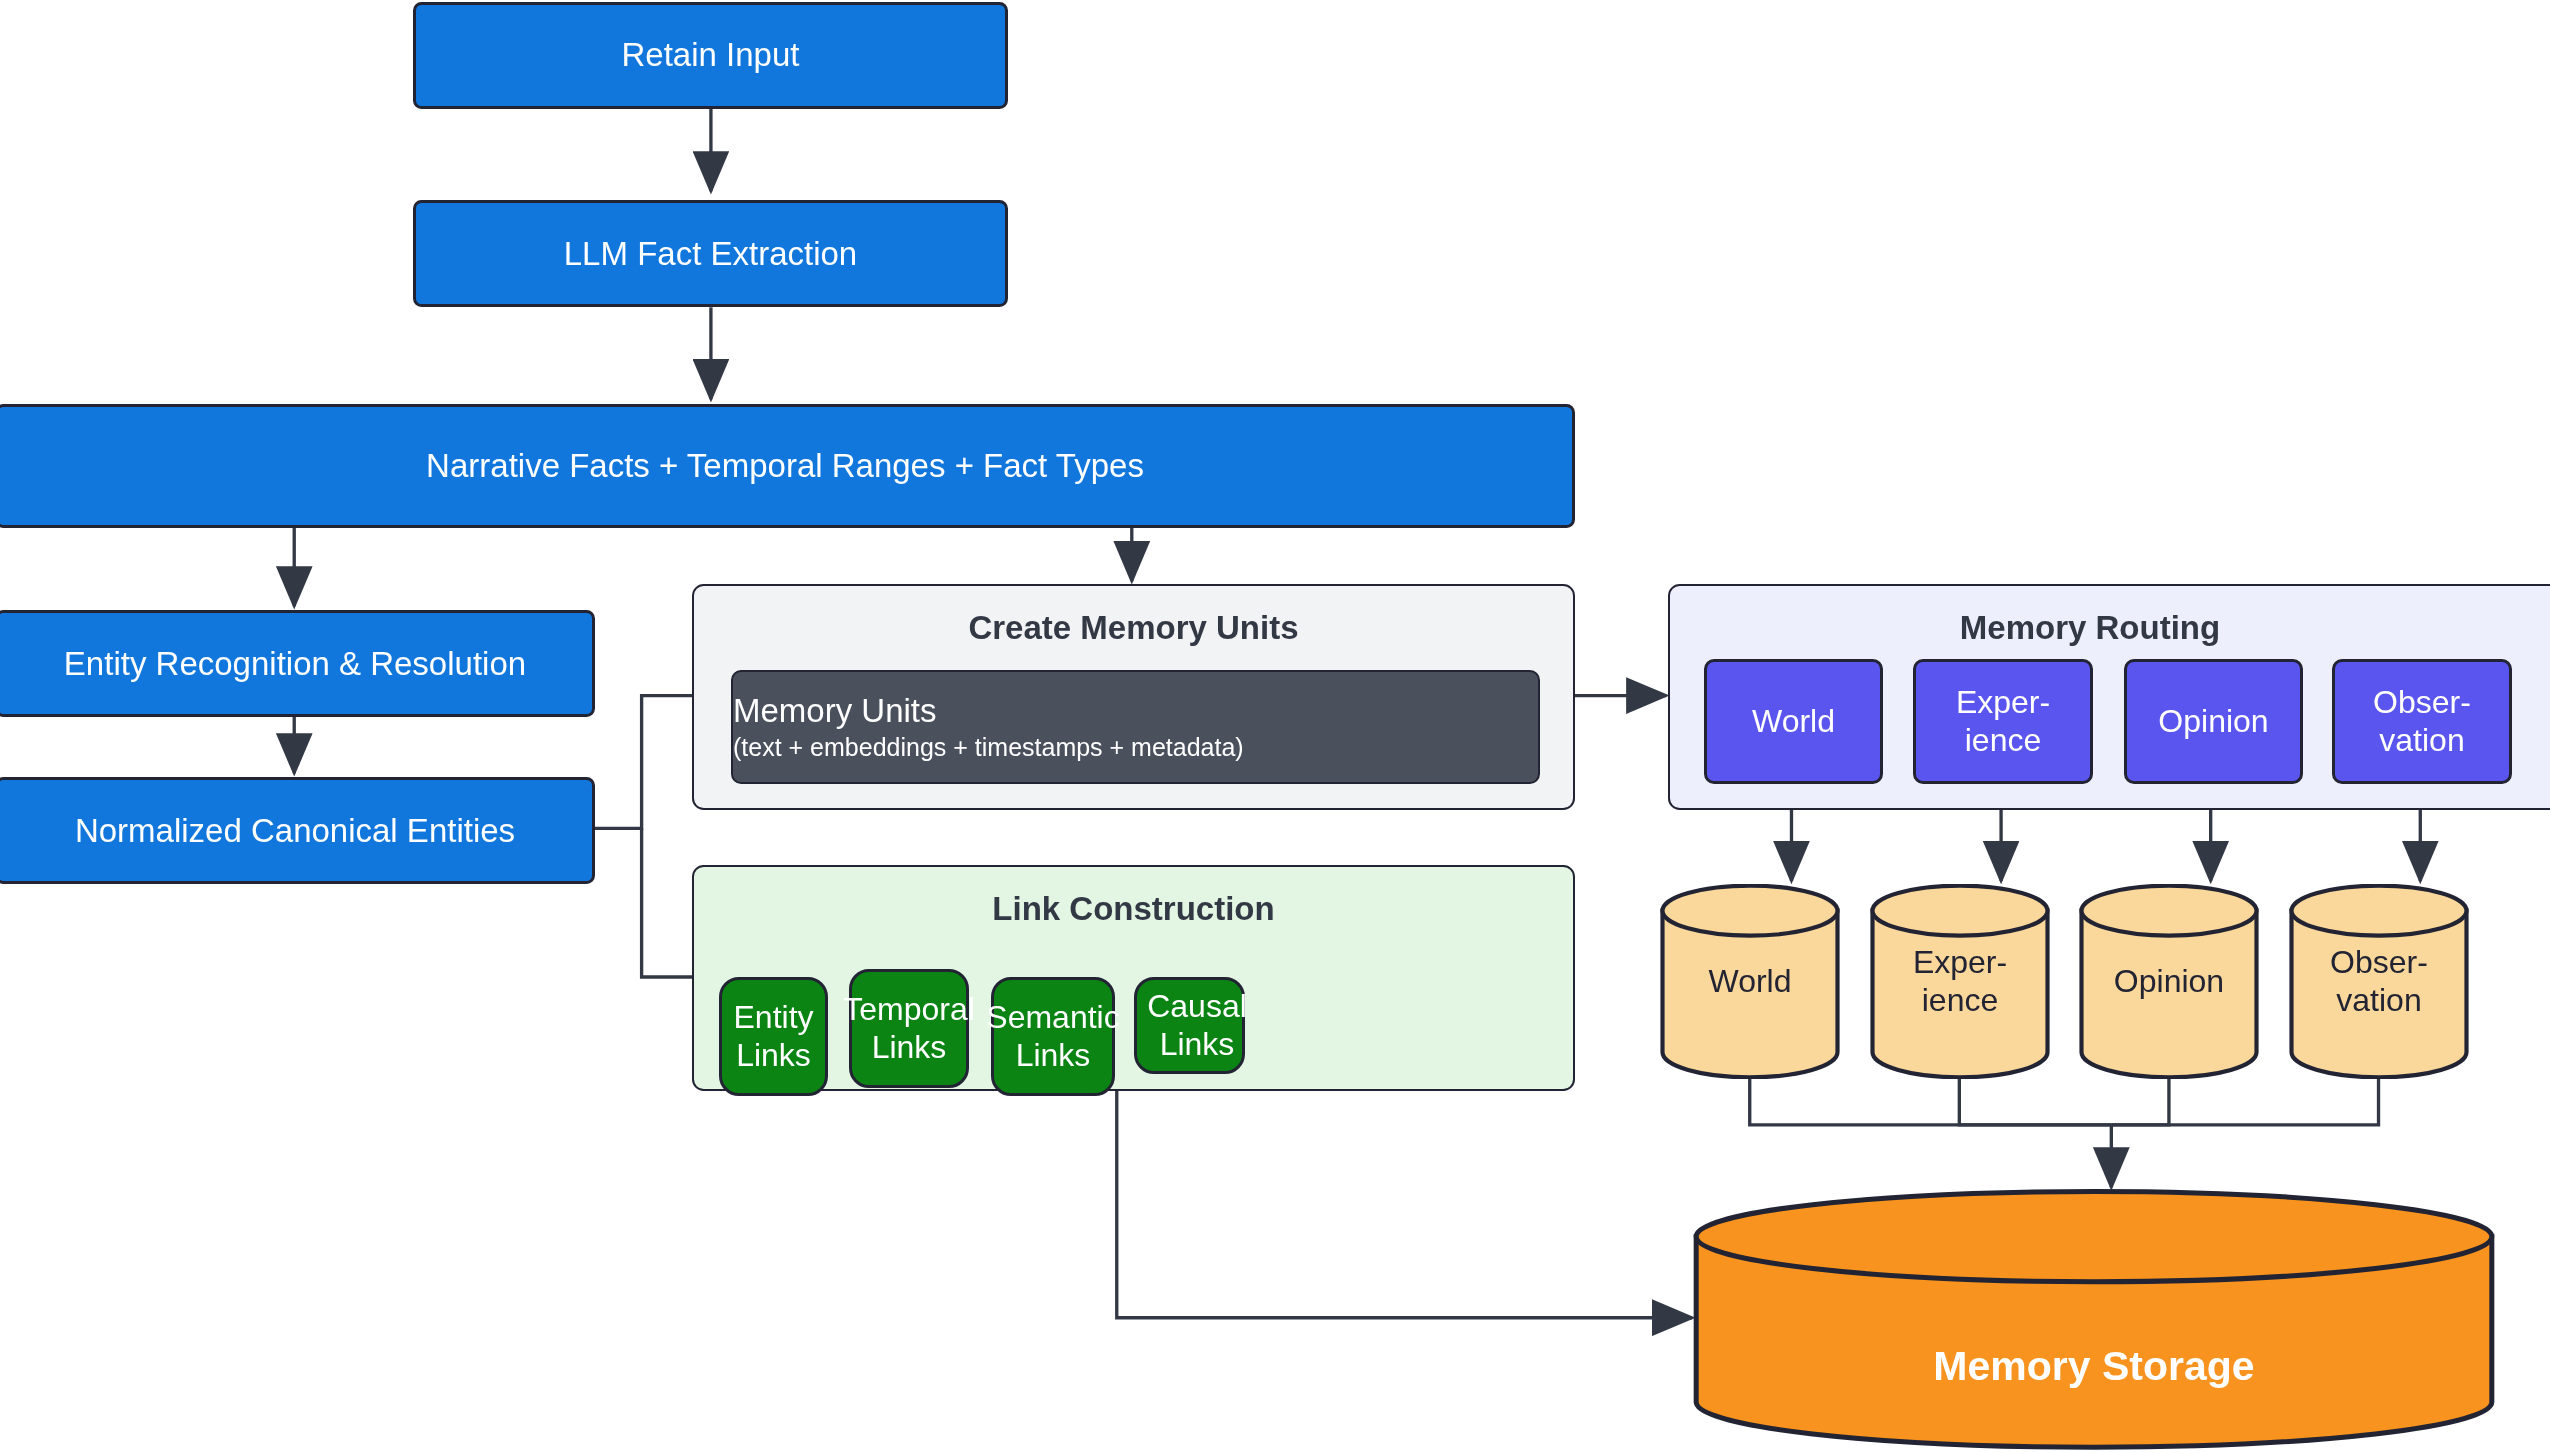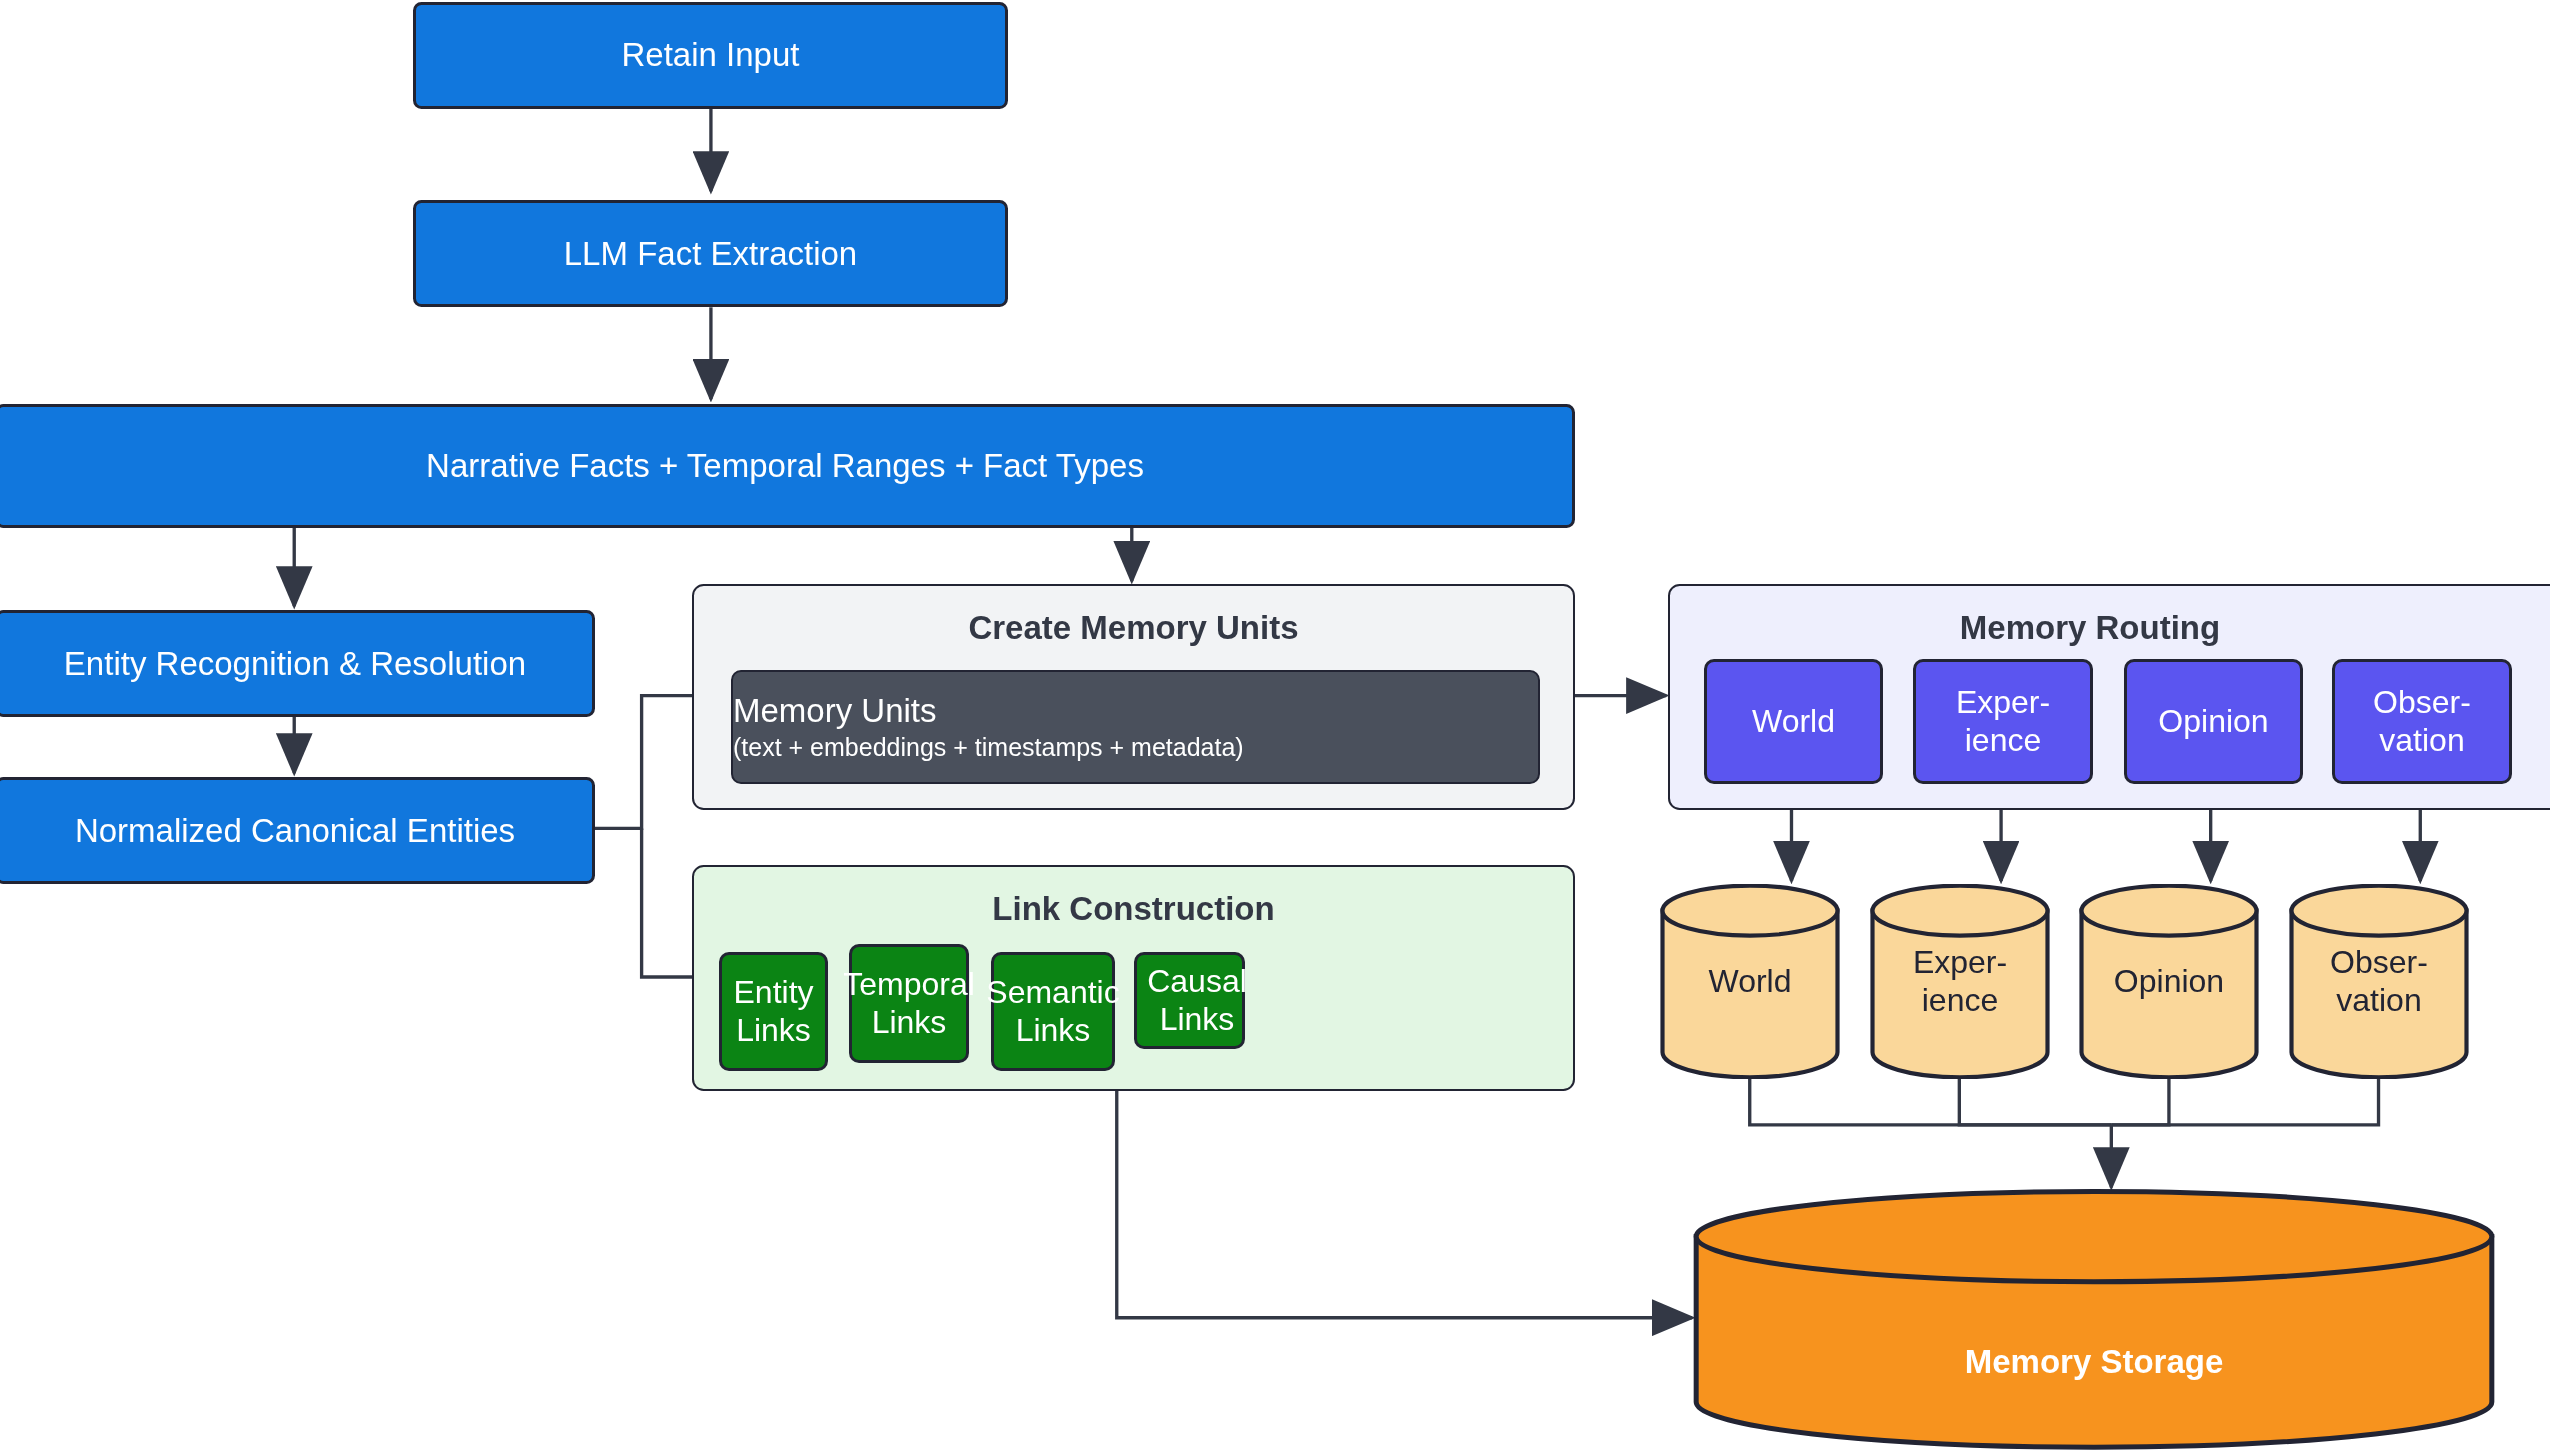--- a/index.html
+++ b/index.html
@@ -10,27 +10,27 @@
   .proc{background:#1177dd;border:3.3px solid #222433;border-radius:8.4px;color:#ffffff;font-size:33px;line-height:1.15;}
   .panel{border:2.5px solid #222433;border-radius:11.7px;display:block;text-decoration:underline;}
   .panel-title{position:absolute;left:0;right:0;text-align:center;font-weight:bold;font-size:33px;color:#333845;}
   .panel-cmu{background:#f2f3f5;}
   .panel-link{background:#e2f6e3;}
   .panel-route{background:#eeeffd;}
   .dark-chip{position:absolute;background:#4a505c;border:2.5px solid #222433;border-radius:10px;color:#ffffff;
     display:flex;flex-direction:column;align-items:flex-start;justify-content:center;text-align:center;box-sizing:border-box;}
   .dark-chip .mu-main{font-size:33px;line-height:1.1;}
   .dark-chip .mu-sub{font-size:25px;line-height:1.1;margin-top:5px;}
-  .green-chip{position:absolute;background:#0b8414;border:3.3px solid #222433;border-radius:10px;color:#ffffff;
-    display:flex;align-items:center;justify-content:center;text-align:center;font-size:32px;line-height:1.18;box-sizing:border-box;}
+  .green-chip{position:absolute;background:#0b8414;border:3.3px solid #222433;border-radius:20px;color:#ffffff;
+    display:flex;align-items:center;justify-content:center;text-align:center;font-size:32px;line-height:1.18;box-sizing:border-box;margin-top:25px;}
   .purple-chip{position:absolute;background:#5b55f0;border:3.3px solid #222433;border-radius:10px;color:#ffffff;
     display:flex;align-items:center;justify-content:center;text-align:center;font-size:32px;line-height:1.18;box-sizing:border-box;}
   .cyl{position:absolute;}
   .cyl-label{position:absolute;left:0;right:0;text-align:center;color:#222433;font-size:32px;line-height:1.18;}
-  .store-label{position:absolute;left:0;right:0;text-align:center;color:#ffffff;font-size:33px;font-weight:bold;}
+  .store-label{position:absolute;left:0;right:0;text-align:center;color:#ffffff;font-size:41px;font-weight:bold;}
   .wrapline{white-space:pre-line;}
 </style>
 </head>
 <body>
 
 <div id="stage">
 
   <svg id="edges" viewBox="0 0 3053 1740">
     <defs>
       <marker id="ah" markerWidth="13" markerHeight="11" refX="12" refY="5.5" orient="auto" markerUnits="strokeWidth">

